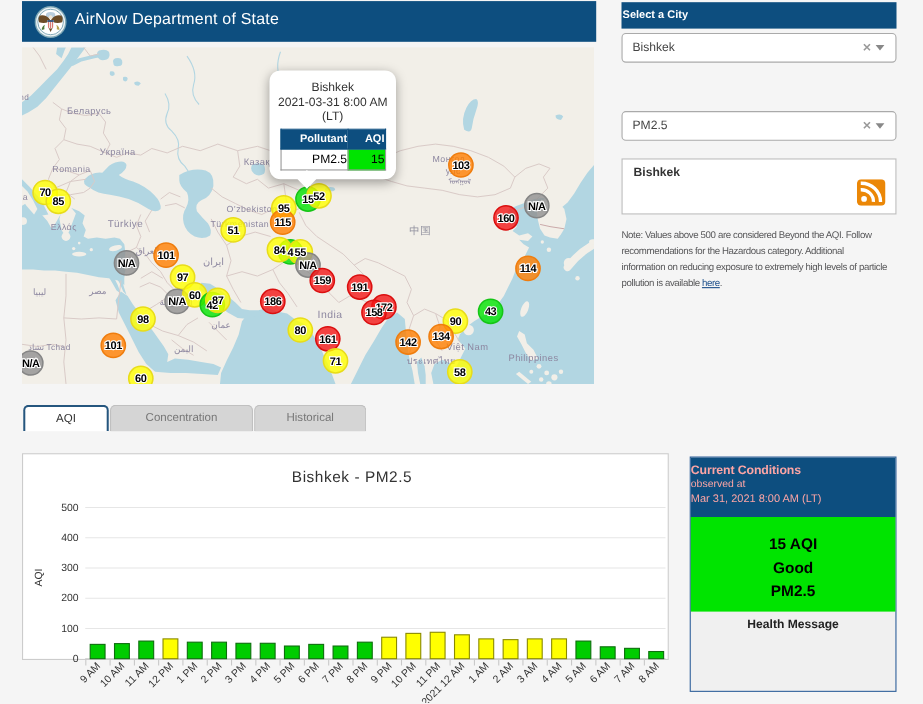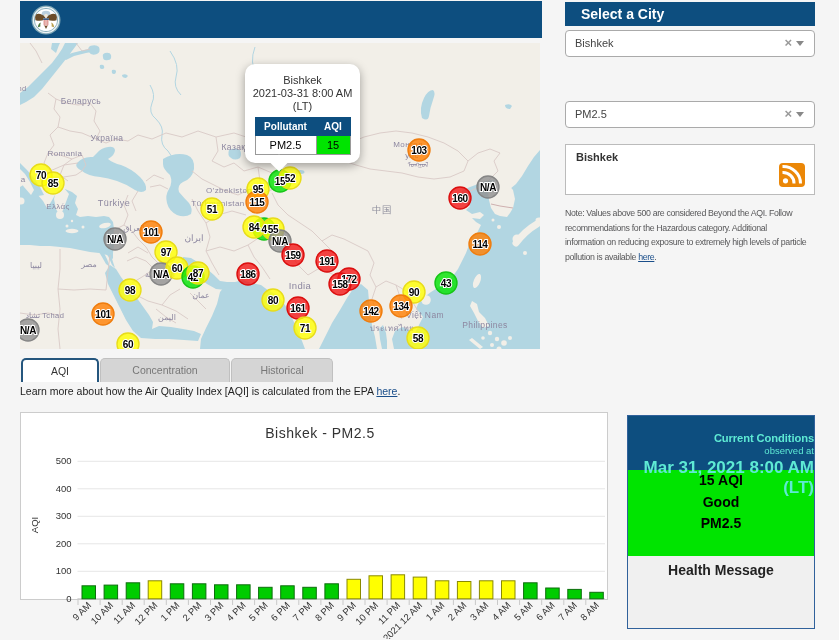--- a/index.html
+++ b/index.html
@@ -2,42 +2,42 @@
 <html><head><meta charset="utf-8"><style>
 * {margin:0;padding:0;box-sizing:border-box}
 html,body {width:839px;height:640px;background:#f5f5f5;font-family:"Liberation Sans",sans-serif;overflow:hidden}
 #page {position:relative;width:839px;height:640px}
 #hdr {position:absolute;left:20px;top:1px;width:522px;height:37px;background:#0d4e7f}
 #hdr span {position:absolute;left:48px;top:9px;color:#fff;font-size:14.5px;letter-spacing:0.2px}
 #map {position:absolute;left:20px;top:43px;width:520px;height:306px;background:#f2efe8;overflow:hidden}
 .mk {font-size:10px;font-weight:bold;fill:#000;text-anchor:middle;stroke:#fff;stroke-width:2px;paint-order:stroke;letter-spacing:-0.4px}
 #popup {position:absolute;left:225px;top:21px;width:115px;height:99px;background:#fff;border-radius:10px;box-shadow:0 3px 10px rgba(0,0,0,0.35)}
 #poptip {position:absolute;left:28px;bottom:-6px;width:12px;height:12px;background:#fff;transform:rotate(45deg)}
-#poptbl {margin:4px auto 0;border-collapse:collapse;font-size:11px;text-align:center}
+#poptbl {margin:4px auto 0;border-collapse:collapse;font-size:11px;text-align:right}
 #poptbl th {background:#0d4e7f;color:#fff;font-size:10px;padding:3px 0;border:1px solid #0d4e7f}
 #poptbl td {color:#000;padding:3px 0;border:1px solid #999}
-#tabs {position:absolute;left:21px;top:358px;height:24px}
+#tabs {position:absolute;left:21px;top:368px;height:24px}
 .tab {display:inline-block;height:24px;line-height:23px;text-align:center;font-size:10.5px;border-radius:5px 5px 0 0;vertical-align:top}
 #tab1 {width:78px;background:#fff;border:2px solid #25567e;border-bottom:none;color:#333}
 .tabg {background:#d5d5d5;border:1px solid #c0c0c0;border-bottom:none;color:#777;margin-left:1px}
 #learn {position:absolute;left:20px;top:385px;font-size:10.5px;color:#222}
 #learn a {color:#1a4e8a}
 #chart {position:absolute;left:20px;top:412px;width:588px;height:188px;background:#fff;border:1px solid #ccc}
 #ctitle {position:absolute;left:5px;top:12px;width:588px;text-align:center;font-size:14px;color:#333;letter-spacing:0.5px}
-.shdr {position:absolute;left:565px;width:250px;height:24px;background:#0d4e7f;color:#fff;font-size:14px;font-weight:bold;line-height:24px;padding-left:16px}
+.shdr {position:absolute;left:565px;width:250px;height:24px;background:#0d4e7f;color:#fff;font-size:10px;font-weight:bold;line-height:24px;padding-left:1px}
 .sbox {position:absolute;left:565px;width:250px;height:27px;background:#fff;border:1px solid #aaa;border-radius:4px;font-size:11px;color:#444;line-height:24px;padding-left:9px}
 .sx {position:absolute;right:22px;top:0;color:#999;font-size:13px;font-weight:bold}
 .scaret {position:absolute;right:10px;top:10px;width:0;height:0;border-left:4.5px solid transparent;border-right:4.5px solid transparent;border-top:5px solid #888}
 #rssbox {position:absolute;left:565px;top:144px;width:250px;height:51px;background:#fff;border:1px solid #bbb}
 #rssbox b {position:absolute;left:10px;top:6px;font-size:11px;color:#333}
 #note {position:absolute;left:565px;top:206px;width:270px;font-size:8.8px;color:#58585a;line-height:14.5px;letter-spacing:-0.35px;white-space:nowrap}
 #note a {color:#1a4e8a}
 #cc {position:absolute;left:627px;top:415px;width:188px;height:214px;background:#f0f0f0;border:1px solid #30619b}
-#cchdr {background:#0d4e7f;color:#5eead4;text-align:right;height:54px;padding-top:16px}
-#ccgreen {background:#00e400;height:86px;text-align:center;color:#000;font-weight:bold;font-size:14px;line-height:21.5px}
+#cchdr {background:#0d4e7f;color:#fca5a5;text-align:left;height:54px;padding-top:6px}
+#ccgreen {background:#00e400;height:86px;text-align:center;color:#000;font-weight:bold;font-size:14px;padding-top:14px;line-height:21.5px}
 #cchm {padding:6px 6px 0}
 </style></head><body>
 <div id="page">
  <div id="hdr">
       <svg width="30" height="30" viewBox="0 0 30 30" style="position:absolute;left:11px;top:4px">
 <circle cx="15" cy="15" r="14.5" fill="#7fa8b6"></circle>
 <circle cx="15" cy="15" r="13.2" fill="#eef3f5"></circle>
 <circle cx="15" cy="15" r="11.6" fill="none" stroke="#7fa8b6" stroke-width="0.9"></circle>
 <circle cx="15" cy="15" r="10.8" fill="#fff"></circle>
 <ellipse cx="15" cy="8.8" rx="4.3" ry="3" fill="#b9cede"></ellipse>
@@ -48,20 +48,21 @@
 <path d="M12.1,13.2 h5.8 v4.3 q0,3 -2.9,3.6 q-2.9,-0.6 -2.9,-3.6 Z" fill="#f5f3f0"></path>
 <path d="M12.1,13.2 h5.8 v1.8 h-5.8 Z" fill="#3e5a80"></path>
 <g stroke="#d4625c" stroke-width="0.85">
           <line x1="13.2" y1="15" x2="13.2" y2="20.3"></line>
           <line x1="15" y1="15" x2="15" y2="21"></line>
           <line x1="16.8" y1="15" x2="16.8" y2="20.3"></line>
         </g>
 <path d="M9.8,17.5 q-3,1.5 -2.8,4.8 l2.4,-0.8 q-0.4,-2.2 0.4,-4 Z" fill="#4e7a3e"></path>
 <path d="M20.2,17.5 q3,1.5 2.8,4.8 l-2.4,-0.8 q0.4,-2.2 -0.4,-4 Z" fill="#b9a04e"></path>
 </svg>
+      <span>AirNow Department of State</span>
     </div>
  <div id="map">
   <svg width="520" height="306" viewBox="0 0 520 306">
         <path d="M0,50 L8,44 L16,36 L24,28 L32,20 L38,12 L42,6 L45,0 L58,0 L52,8 L46,16 L38,26 L30,36 L22,46 L14,54 L6,59 L0,62 Z" fill="#b2d6e2"></path>
         <path d="M36,10 L39,2 L40,0 L32,0 L31,6 Z" fill="#b2d6e2"></path>
         <path d="M42,14 L52,10 L64,7 L77,5 L77,8 L66,10 L54,13 L46,17 Z" fill="#b2d6e2"></path>
         <path d="M70,3 q6,-2 9,1 q2,5 -2,7 q-6,2 -8,-2 q-2,-4 1,-6 Z" fill="#b2d6e2"></path>
         <path d="M85,10 q5,-1 6,2 q1,5 -3,5 q-5,1 -5,-3 q-1,-3 2,-4 Z" fill="#b2d6e2"></path>
         <path d="M80,22 q3,-1 4,1 q1,3 -2,3 q-3,0 -2,-4 Z" fill="#b2d6e2"></path>
         <path d="M92,27 q3,-1 4,1 q0,3 -2,3 q-3,0 -2,-4 Z" fill="#b2d6e2"></path>
@@ -250,21 +251,20 @@
             </tr>
 <tr>
               <td style="background:#fff">PM2.5</td>
               <td style="background:#00e400">15</td>
             </tr>
 </tbody>
         </table>
 </div>
  </div>
  <div id="tabs"><span class="tab" id="tab1">AQI</span><span class="tab tabg" style="width:130px">Concentration</span><span class="tab tabg" style="width:102px">Historical</span></div>
- <div id="learn">Learn more about how the Air Quality Index [AQI] is calculated from the EPA <a href="#">here</a>.</div>
  <div id="chart">
       <div id="ctitle">Bishkek - PM2.5</div>
   <svg width="586" height="226" viewBox="0 0 586 226" style="position:absolute;left:0;top:0">
         <line x1="56.5" y1="48.3" x2="584" y2="48.3" stroke="#e6e6e6" stroke-width="1"></line>
         <text x="50.5" y="51.3" font-size="9.5" fill="#333" text-anchor="end">500</text>
         <line x1="56.5" y1="75.8" x2="584" y2="75.8" stroke="#e6e6e6" stroke-width="1"></line>
         <text x="50.5" y="78.8" font-size="9.5" fill="#333" text-anchor="end">400</text>
         <line x1="56.5" y1="103.3" x2="584" y2="103.3" stroke="#e6e6e6" stroke-width="1"></line>
         <text x="50.5" y="106.3" font-size="9.5" fill="#333" text-anchor="end">300</text>
         <line x1="56.5" y1="130.8" x2="584" y2="130.8" stroke="#e6e6e6" stroke-width="1"></line>
@@ -359,19 +359,19 @@
 <circle cx="6.5" cy="17.8" r="2.6" fill="#fff"></circle>
 <path d="M3.5,9.5 a11,10.5 0 0 1 11.5,11" fill="none" stroke="#fff" stroke-width="3"></path>
 <path d="M3.5,3.6 a17.5,16.8 0 0 1 18,17" fill="none" stroke="#fff" stroke-width="3"></path>
 </svg>
     </div>
  <div id="note">Note: Values above 500 are considered Beyond the AQI. Follow<br>recommendations for the Hazardous category. Additional<br>information on reducing exposure to extremely high levels of particle<br>pollution is available <a href="#">here</a>.</div>
  <div id="cc">
   <div id="cchdr">
         <div style="font-size:11.2px;font-weight:bold;letter-spacing:-0.1px">Current Conditions</div>
    <div style="font-size:9.5px;font-weight:normal;margin-top:1px">observed at</div>
-   <div style="font-size:17px;font-weight:bold;margin-top:2px">Mar 31, 2021 8:00 AM (LT)</div>
+   <div style="font-size:10px;font-weight:normal;margin-top:2px">Mar 31, 2021 8:00 AM (LT)</div>
       </div>
   <div id="ccgreen">15 AQI<br>Good<br>PM2.5</div>
   <div id="cchm">
-        <div style="text-align:center;font-size:14px;font-weight:bold;color:#222;margin-bottom:4px">Health Message</div>
+        <div style="text-align:center;font-size:11px;font-weight:bold;color:#222;margin-bottom:4px">Health Message</div>
       </div>
  </div>
 </div>
 </body></html>

